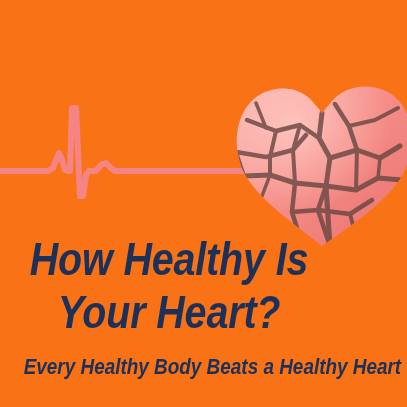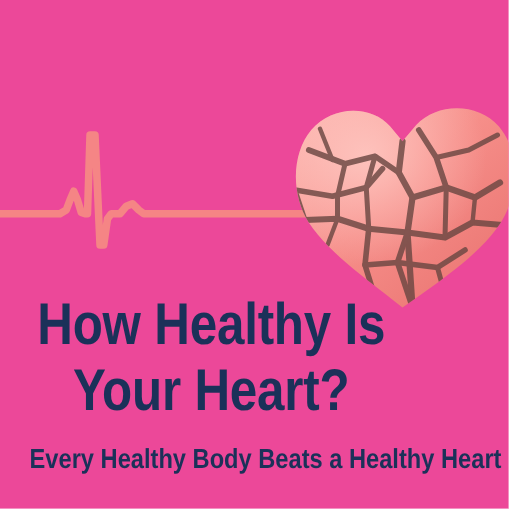--- a/index.html
+++ b/index.html
@@ -4,23 +4,24 @@
 <style>
   html, body {
     margin: 0;
     padding: 0;
     background: #ffffff;
   }
   #poster {
     position: relative;
     width: 407px;
     height: 407px;
-    background: #ec4899;
+    background: #f97316;
     overflow: hidden;
     font-family: "Liberation Sans", sans-serif;
+    font-style: italic;
   }
 
   
   #artwork {
     position: absolute;
     left: 0;
     top: 0;
     width: 407px;
     height: 407px;
     display: block;

